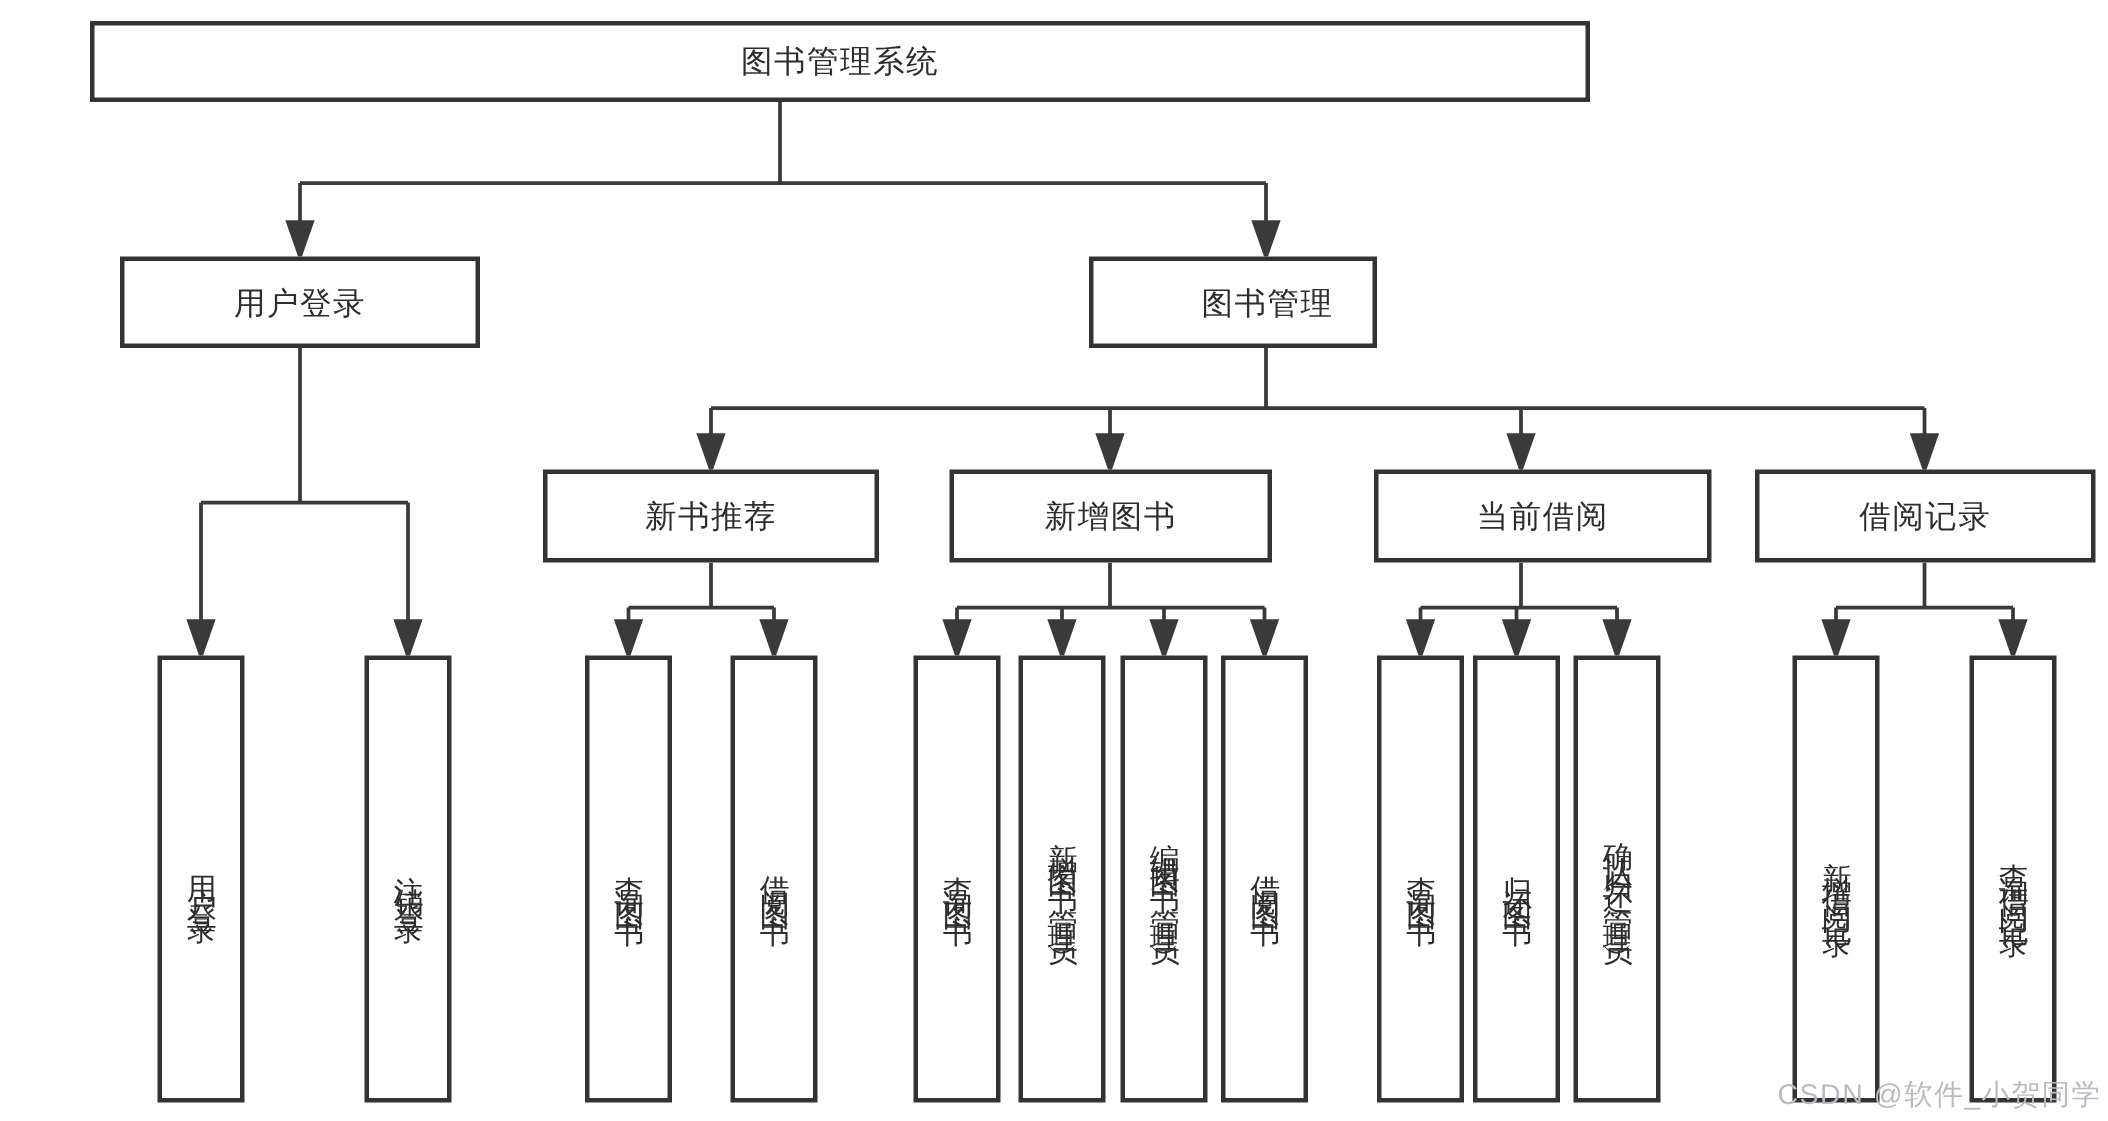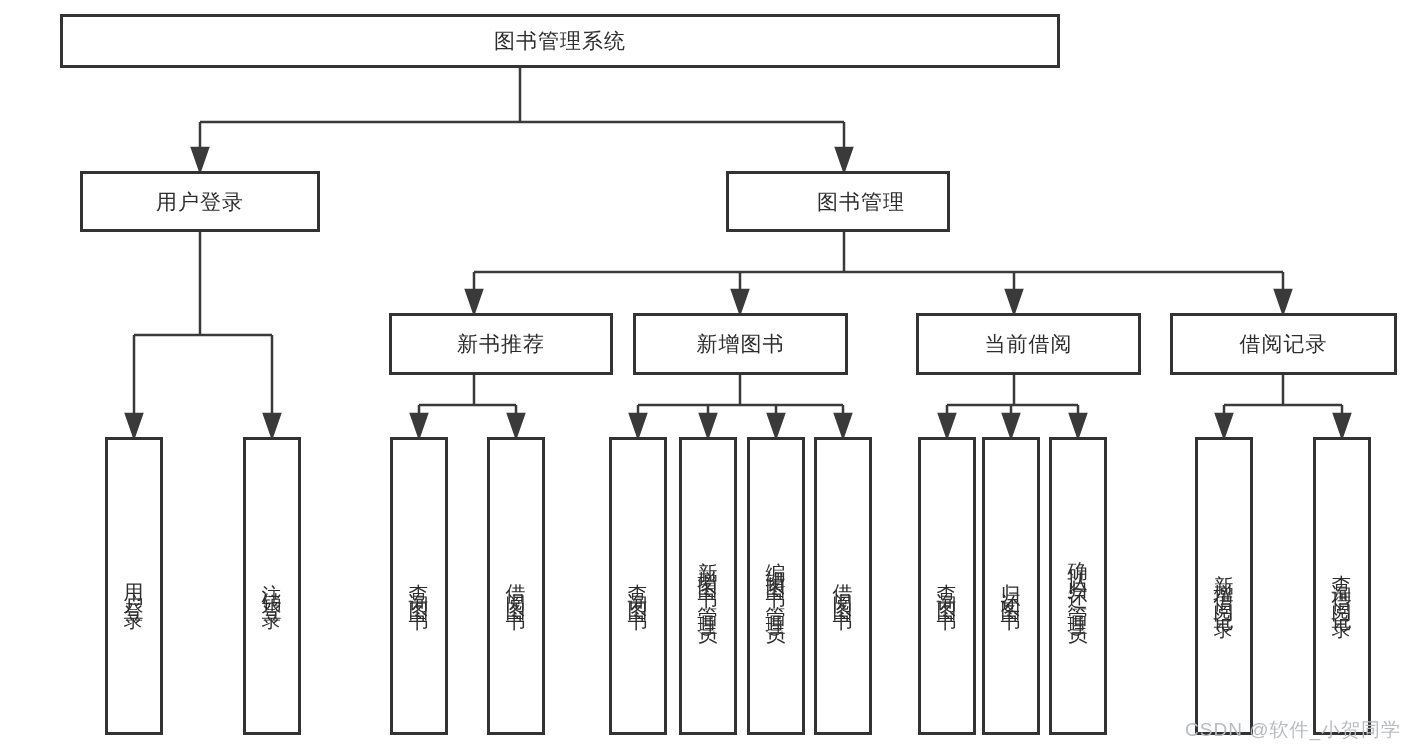--- a/index.html
+++ b/index.html
@@ -108,23 +108,23 @@
     <g stroke="var(--line)" stroke-width="2.5" fill="var(--line)">
       <path d="M1283 375 L1283 405 M1224 405 L1342 405 M1224 405 L1224 430 M1342 405 L1342 430" fill="none"></path>
       <polygon points="1216,414 1232,414 1224,437"></polygon>
       <polygon points="1334,414 1350,414 1342,437"></polygon>
     </g>
   </svg>
 
   <div class="node" style="left:20px;top:14px;width:1000px;height:54px;margin-left:40px;">图书管理系统</div>
 
   <div class="node" style="left:80px;top:171px;width:240px;height:61px;">用户登录</div>
-  <div class="node" style="left:726px;top:171px;width:224px;height:61px;padding-left:46px;">图书管理</div>
+  <div class="node" style="left:726px;top:171px;width:192px;height:61px;padding-left:46px;">图书管理</div>
 
-  <div class="node" style="left:362px;top:313px;width:224px;height:62px;margin-left:27px;">新书推荐</div>
+  <div class="node" style="left:362px;top:313px;width:224px;height:62px;">新书推荐</div>
   <div class="node" style="left:633px;top:313px;width:215px;height:62px;">新增图书</div>
   <div class="node" style="left:902px;top:313px;width:225px;height:62px;margin-left:14px;">当前借阅</div>
   <div class="node" style="left:1170px;top:313px;width:227px;height:62px;">借阅记录</div>
 
   <div class="leaf" style="left:105px;">
     <span class="vtext">用户登录</span>
   </div>
   <div class="leaf" style="left:243px;">
     <span class="vtext">注销登录</span>
   </div>

